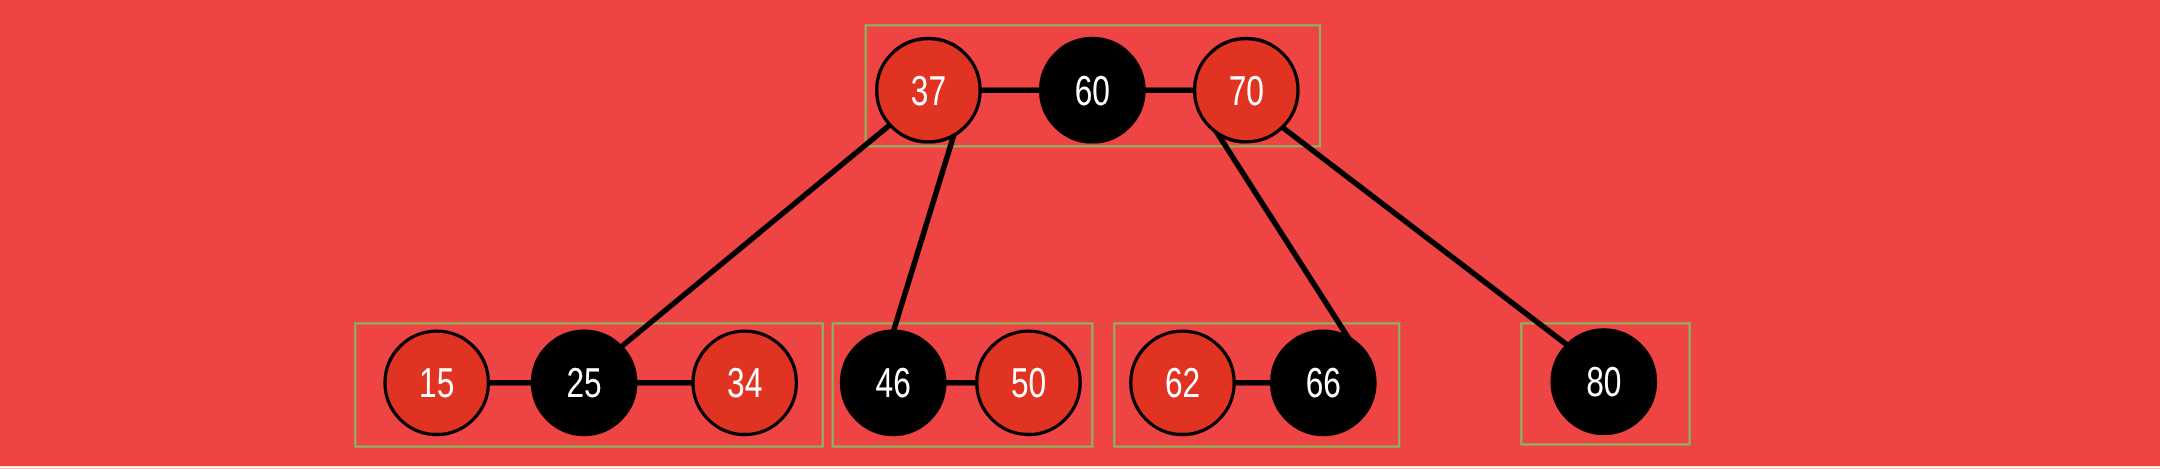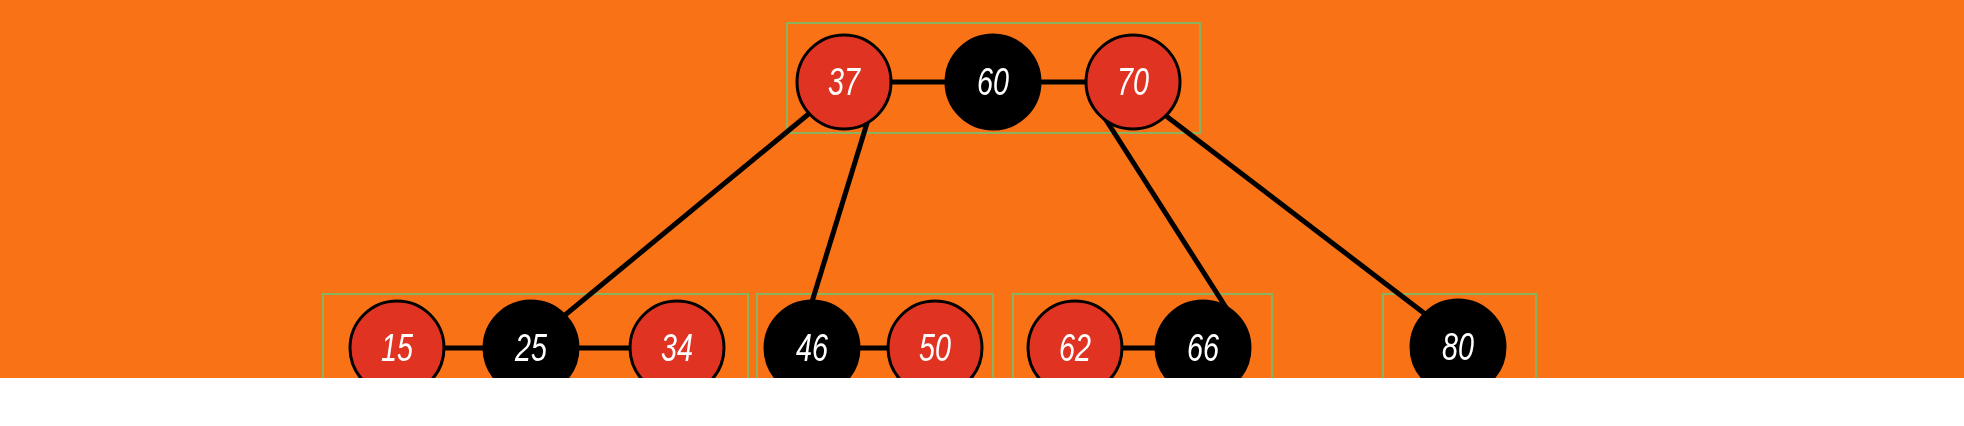--- a/index.html
+++ b/index.html
@@ -1,22 +1,21 @@
 <!DOCTYPE html>
 <html><head>
 <meta charset="utf-8">
 <style>
   html, body { margin: 0; padding: 0; background: #ffffff; }
   .page {
     position: relative;
     width: 1964px;
-    height: 378px;
-    background: #f97316;
+    height: 424px;
+    background: #ef4444;
     overflow: hidden;
-    font-style: italic;
   }
   .node-label {
     font-family: "Liberation Sans", sans-serif;
     font-size: 38px;
     fill: #ffffff;
   }
 </style>
 </head>
 <body>
 

